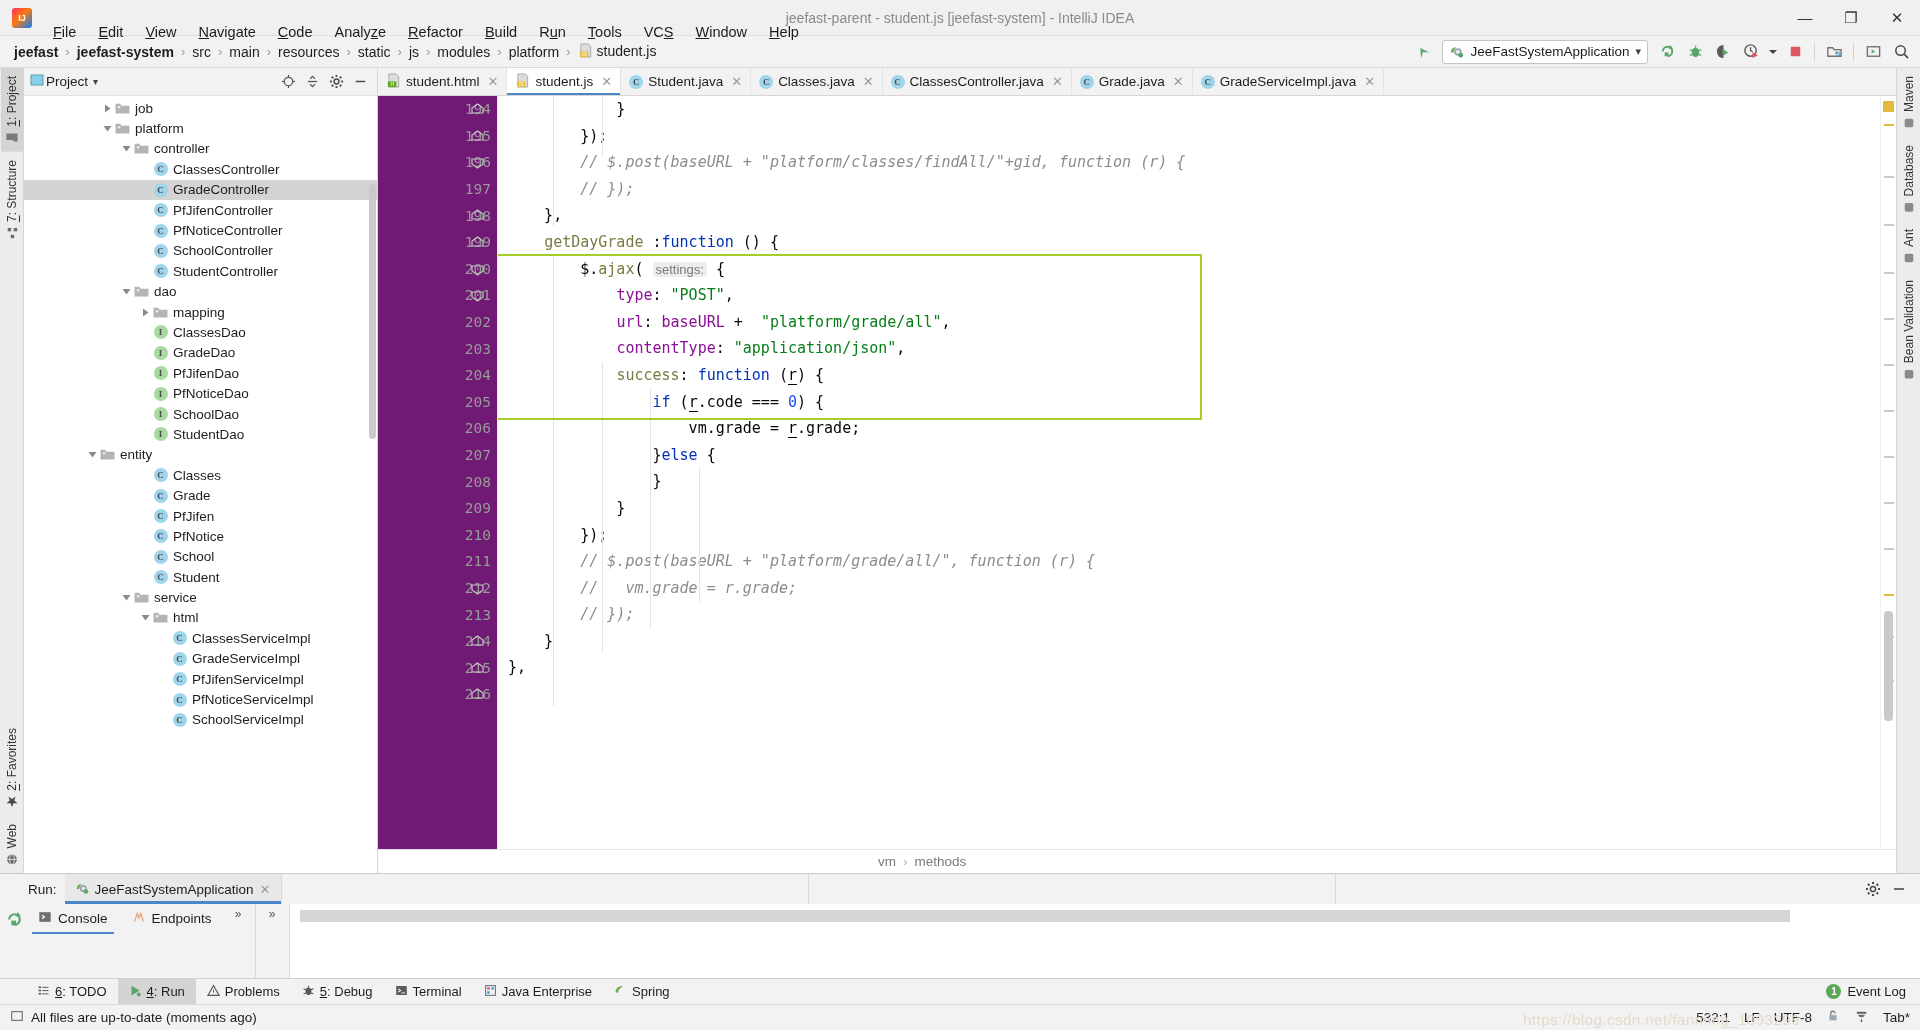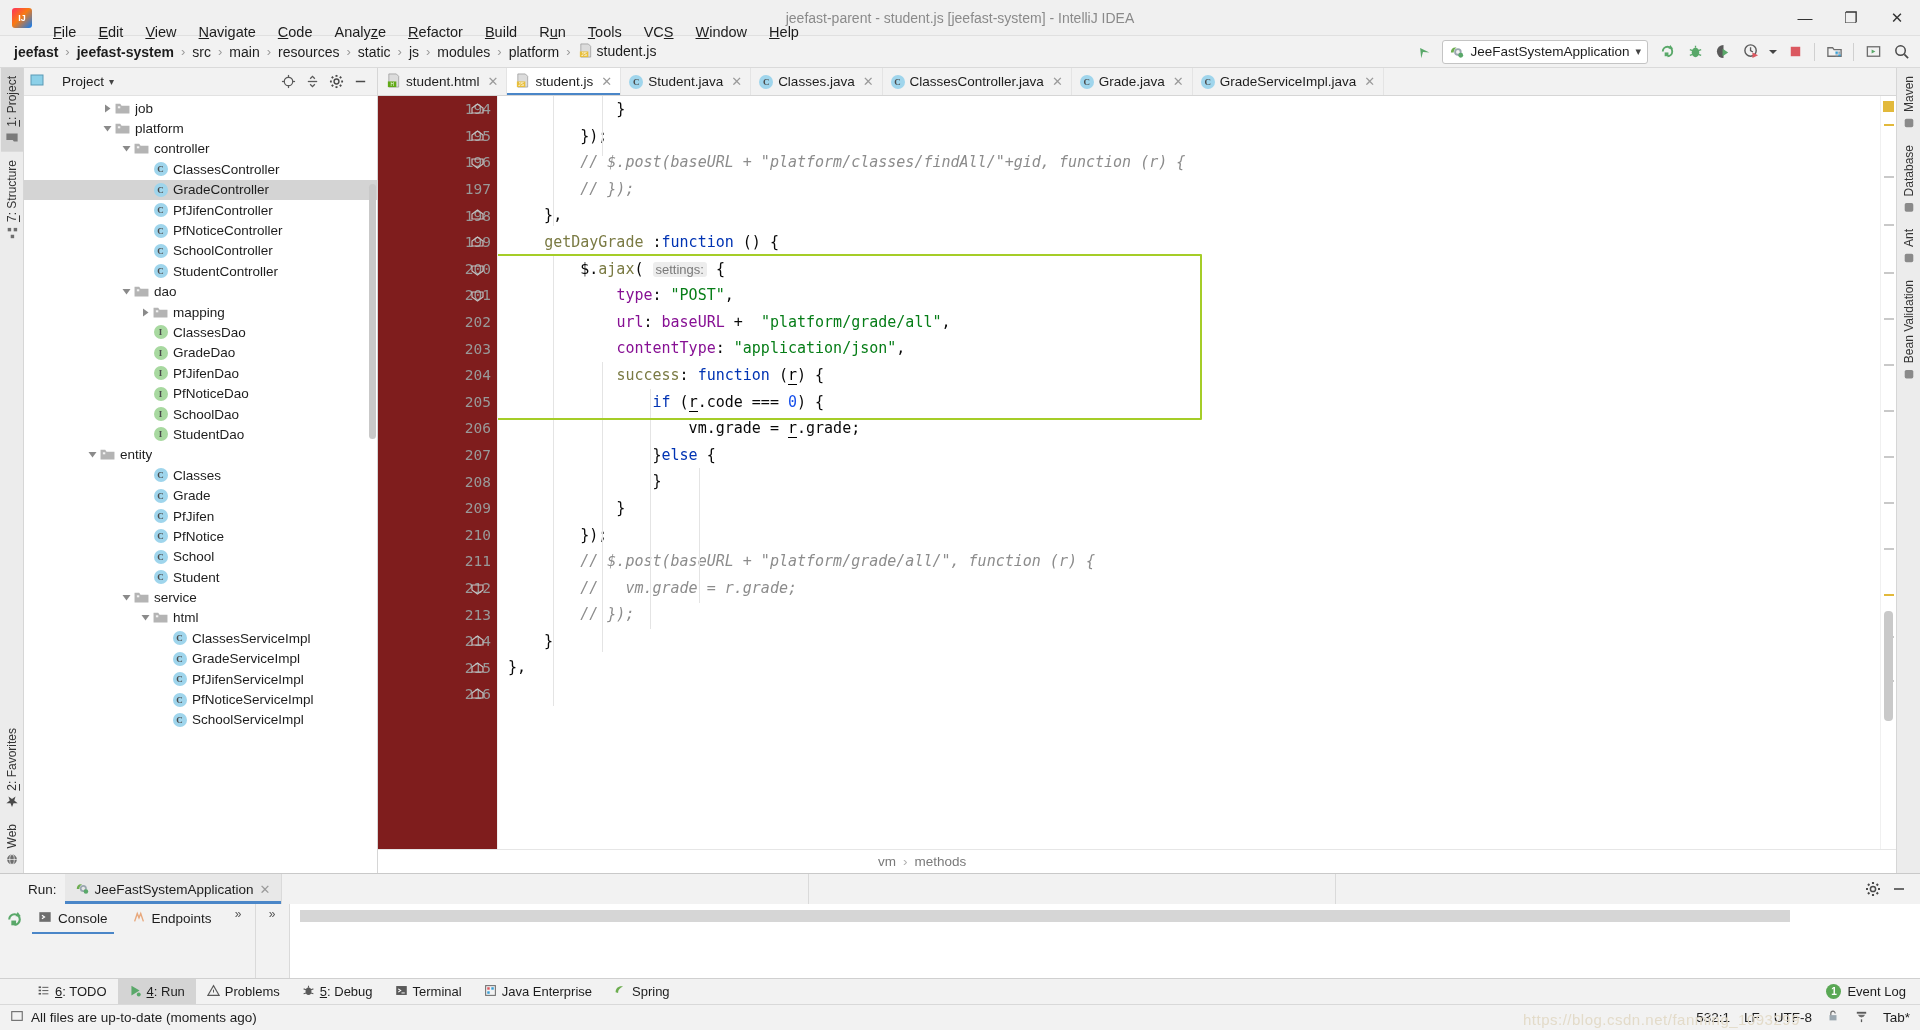--- a/index.html
+++ b/index.html
@@ -88,21 +88,21 @@
 
   
   .project-panel {
     width: 354px; background: #fff; display: flex; flex-direction: column;
     border-right: 1px solid #d6d6d6; flex: none; min-width: 0;
   }
   .pp-header {
     height: 28px; display: flex; align-items: center; background: #f2f2f2;
     border-bottom: 1px solid #e2e2e2; padding: 0 6px; flex: none;
   }
-  .pp-title { font-size: 13.5px; margin-left: 18px; }
+  .pp-title { font-size: 13.5px; margin-left: 2px; }
   .pp-actions { margin-left: auto; display: flex; align-items: center; gap: 2px; }
   .pp-act { width: 22px; height: 22px; display:flex; align-items:center; justify-content:center; border-radius:3px;}
   .tree { flex: 1; overflow: hidden; position: relative; padding-top: 2px; }
   .trow {
     height: 20.4px; display: flex; align-items: center; font-size: 13.5px;
     white-space: nowrap; padding-right: 4px;
   }
   .trow.sel { background: #d4d4d4; }
   .twist { width: 14px; display:flex; align-items:center; justify-content:center; flex:none; }
   .twist svg { display:block; }
@@ -134,21 +134,21 @@
   .tab.active { background: #fff; }
   .tab.active::after {
     content: ""; position: absolute; left: 0; right: 0; bottom: 0; height: 2px;
     background: #4a86c8;
   }
   .tab .x { color: #9a9a9a; font-size: 13px; margin-left: 3px; }
   .tabs-pad { flex: 1; background: #f2f2f2; }
 
   .editor-wrap { flex: 1; display: flex; min-height: 0; position: relative; background: #fff; }
   .gutter {
-    width: 120px; background: #7f1d1d; flex: none; position: relative;
+    width: 120px; background: #701a75; flex: none; position: relative;
     border-right: 1px solid #efefef;
   }
   .gline {
     height: 26.6px; display: flex; align-items: center; justify-content: flex-end;
     padding-right: 6px; color: #999; font-size: 14.5px;
     font-family: "DejaVu Sans Mono", monospace;
   }
   .fold-col { position: absolute; right: 0; top: 0; width: 34px; height: 100%; }
   .fold {
     position: absolute; left: 8px; width: 13px; height: 13px;

